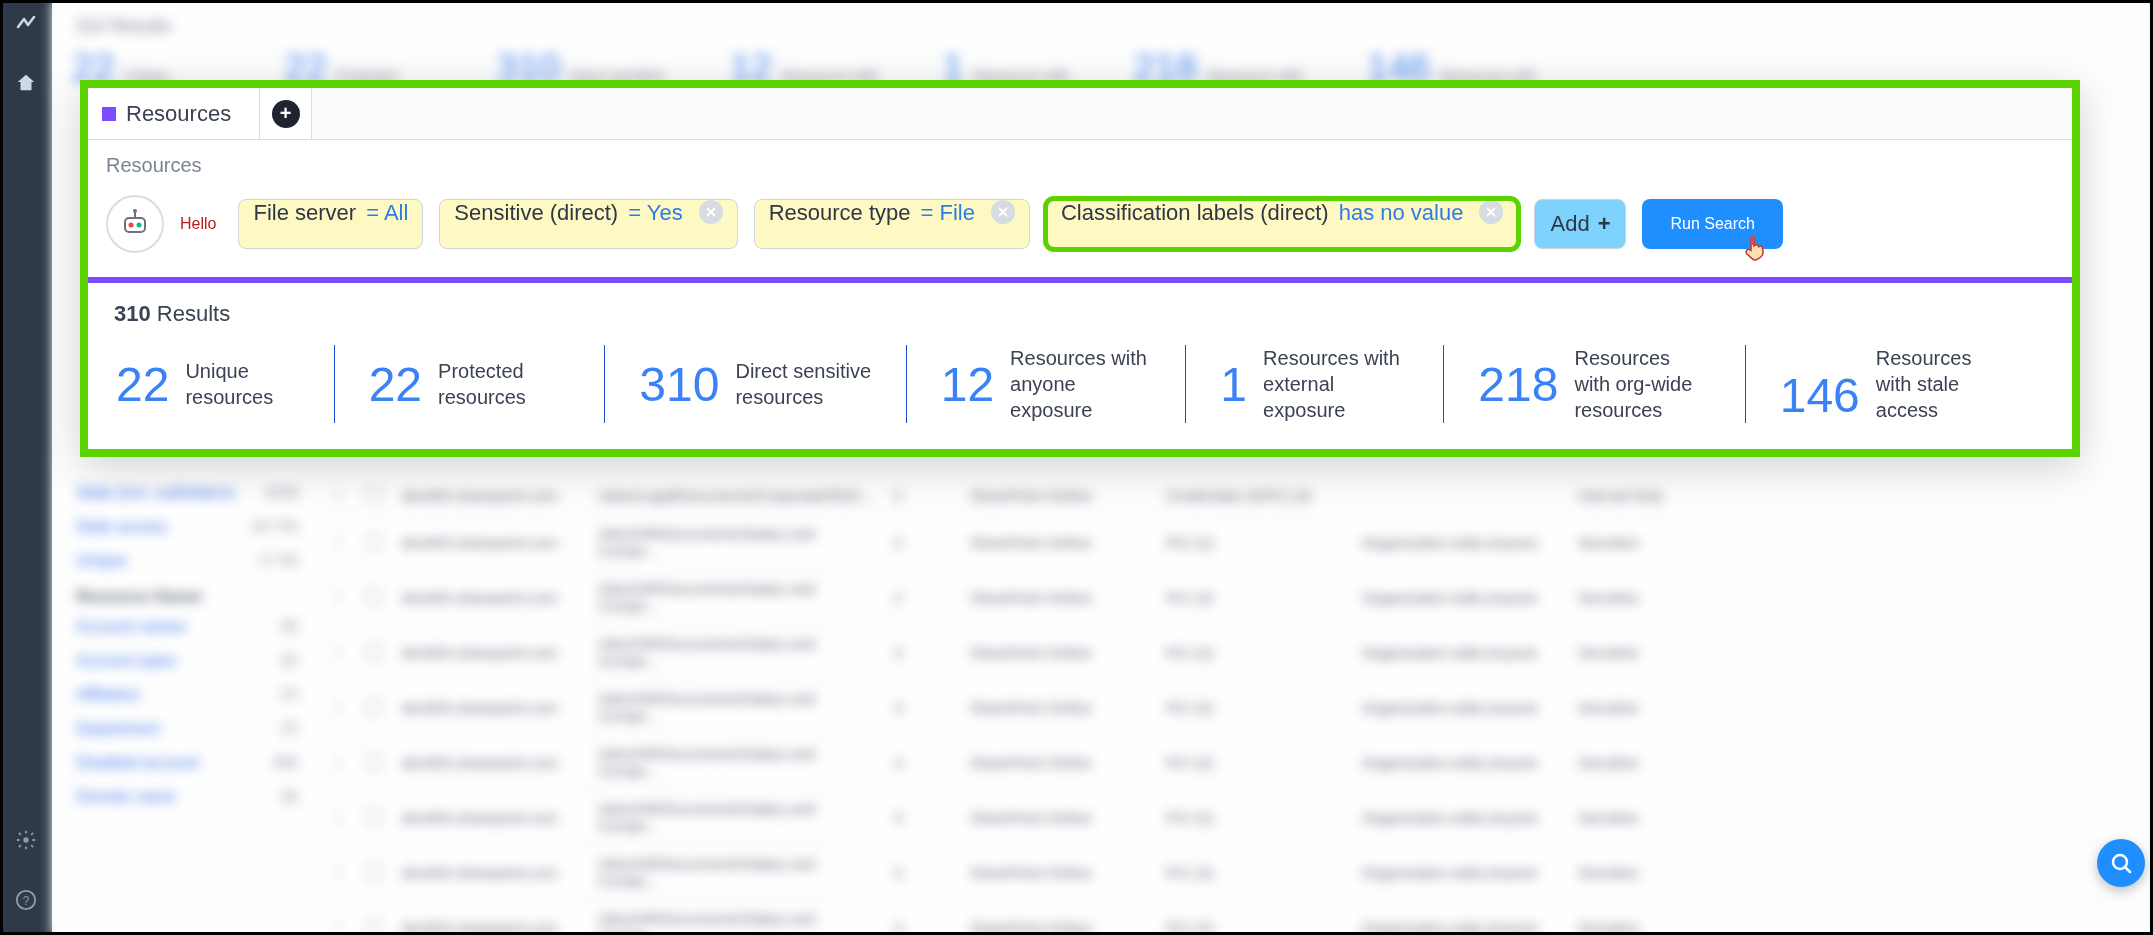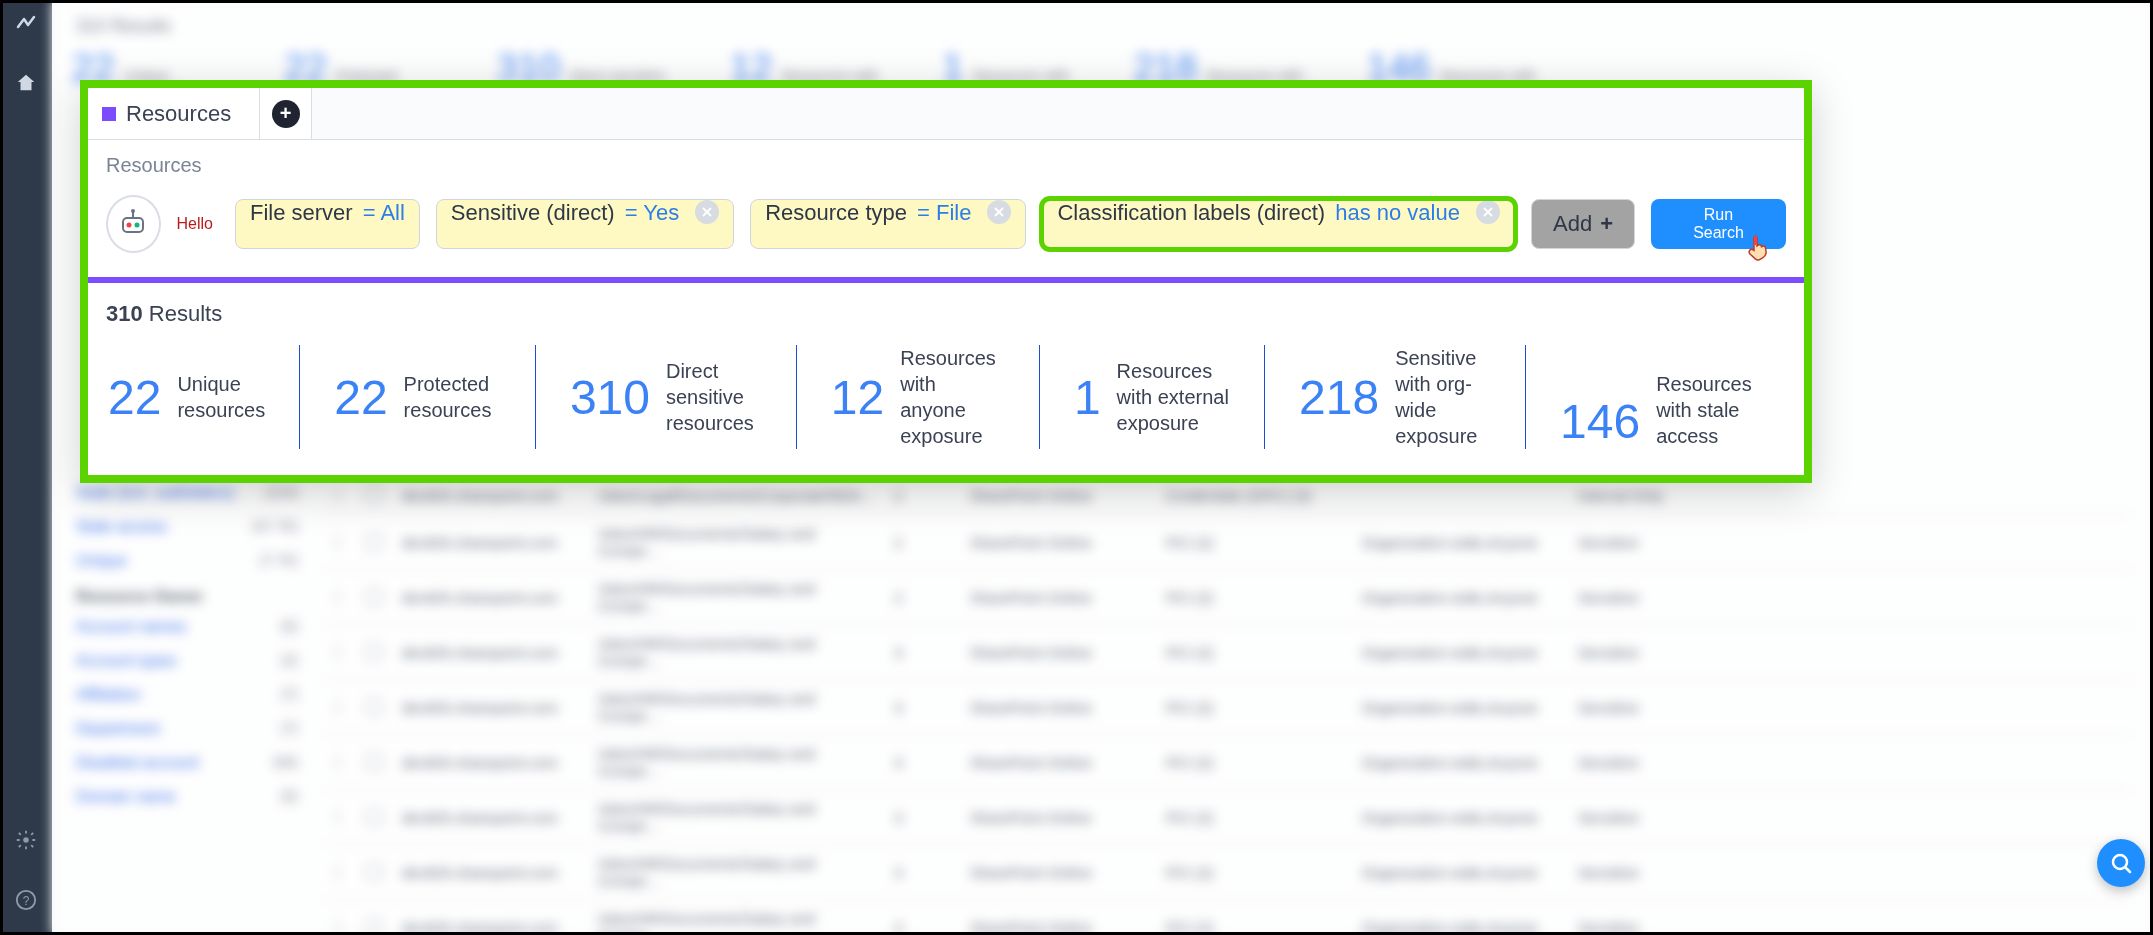--- a/index.html
+++ b/index.html
@@ -32,21 +32,21 @@
   .blur-layer .bg-side-row .cnt { color:#6b7280; font-size:14px; }
   .blur-layer .bg-side-head { font-size:16px; color:#4b5563; padding:10px 4px 4px; font-weight:600; }
   .blur-layer .bg-table { flex:1; }
   .blur-layer .bg-table-row { display:grid; grid-template-columns: 20px 20px 180px 280px 60px 180px 180px 200px 120px; gap:16px; padding:10px 8px; border-bottom:1px solid #e5e7eb; font-size:15px; color:#4b5563; align-items:center;}
   .blur-layer .bg-table-row .cb { width:16px; height:16px; border:1px solid #9ca3af; border-radius:2px; }
 
   
   .overlay {
     position: absolute;
     left: 80px; top: 80px;
-    width: 1732px;
+    width: 2000px;
     background: #ffffff;
     border: 8px solid #5bd300;
     box-shadow: 0 10px 40px rgba(0,0,0,0.18);
   }
 
   
   .tab-row { display:flex; align-items:stretch; border-bottom:1px solid #d9dde4; height:52px; }
   .tab {
     display:flex; align-items:center; gap:10px; padding:0 28px 0 14px;
     border-right:1px solid #d9dde4; background:#fff; font-size:22px; color:#3b4254;
@@ -79,38 +79,38 @@
     position:relative; white-space:nowrap;
   }
   .pill .val { color:#2b7de9; }
   .pill .rm {
     width:24px; height:24px; border-radius:50%; background:#d7dbe2;
     display:flex; align-items:center; justify-content:center; color:#fff; font-size:14px; cursor:pointer;
     margin-left:6px;
   }
   .pill.highlight { outline:5px solid #5bd300; outline-offset:-2px; }
   .add-pill {
-    border:1.5px solid #cfd5de; border-radius:8px; height:50px; padding:0 21px;
-    display:flex; align-items:center; gap:8px; font-size:22px; color:#2f3747; cursor:pointer; background:#a3a3a3;
+    border:1.5px solid #cfd5de; border-radius:8px; height:50px; padding:0 15px;
+    display:flex; align-items:center; gap:8px; font-size:22px; color:#2f3747; cursor:pointer; background:#7dd3fc;
   }
   .run-btn {
     position:relative;
     border:none; border-radius:8px; height:50px; padding:12px 28px;
     background:#1f8fff; color:#fff; font-size:16px; font-weight:500; cursor:pointer;
     display:flex; align-items:center;
   }
   .cursor-hand {
     position:absolute; right:14px; bottom:-14px; width:26px; height:30px; pointer-events:none;
   }
 
   
   .divider { height:6px; background:#7c4dff; width:100%; }
 
   
-  .results-block { padding:18px 18px 26px; background:#fff; }
+  .results-block { padding:18px 26px 26px; background:#fff; }
   .results-count { font-size:22px; color:#3b4254; margin-bottom:18px; }
   .results-count .n { font-weight:700; }
   .stats-row { display:flex; align-items:stretch; gap:0; }
   .stat {
     display:flex; align-items:center; gap:16px; padding:0 34px;
     border-right:1px solid #1d4ed8;
   }
   .stat:first-child { padding-left:2px; }
   .stat:last-child { border-right:none;align-items:flex-end; }
   .stat .num { font-size:48px; color:#3b82f6; font-weight:400; }
@@ -432,21 +432,21 @@
         <div class="stat">
           <span class="num">12</span>
           <span class="lbl">Resources with anyone exposure</span>
         </div>
         <div class="stat">
           <span class="num">1</span>
           <span class="lbl">Resources with external exposure</span>
         </div>
         <div class="stat">
           <span class="num">218</span>
-          <span class="lbl">Sensitive with org-wide exposure</span>
+          <span class="lbl">Resources with org-wide resources</span>
         </div>
         <div class="stat">
           <span class="num">146</span>
           <span class="lbl">Resources with stale access</span>
         </div>
       </div>
   </div>
 </div>
 
 <div class="help-fab">

